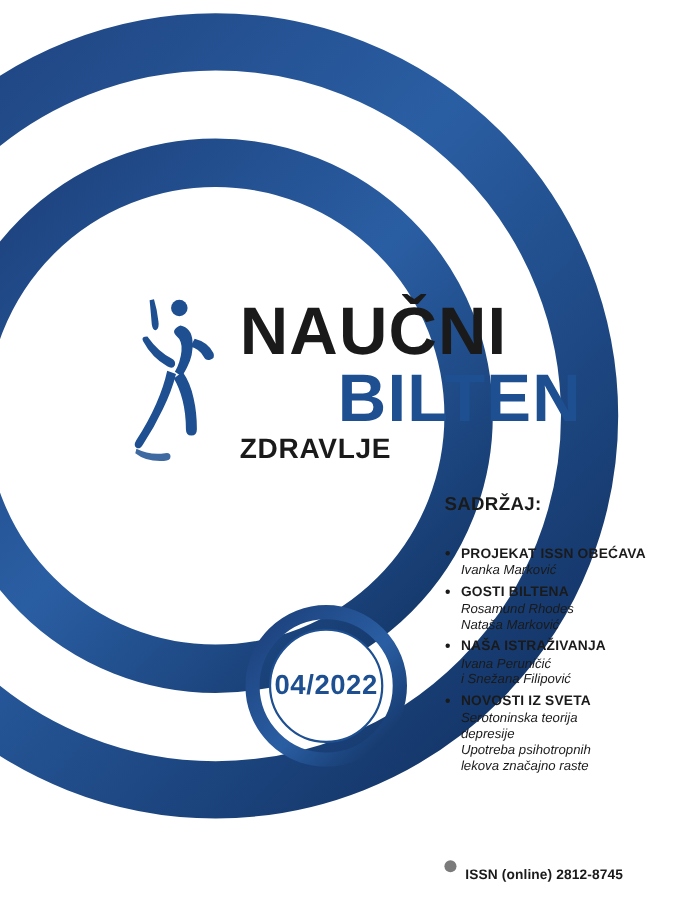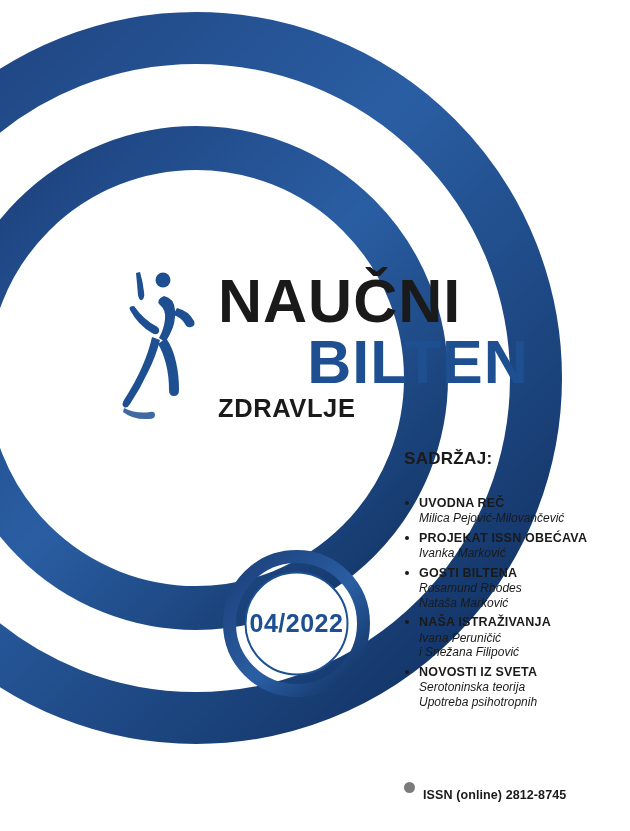--- a/index.html
+++ b/index.html
@@ -229,25 +229,20 @@
 
   <div class="title-block">
     <div class="t-naucni">NAUČNI</div>
     <div class="t-bilten">BILTEN</div>
     <div class="t-sub2">ZDRAVLJE</div>
   </div>
 
   <div class="contents">
     <div class="contents-heading">SADRŽAJ:</div>
 
-    <div class="toc-item">
-      <span class="toc-bullet"></span>
-      <div class="toc-title">UVODNA REČ</div>
-      <div class="toc-author">Milica Pejović-Milovančević</div>
-    </div>
 
     <div class="toc-item">
       <span class="toc-bullet"></span>
       <div class="toc-title">PROJEKAT ISSN OBEĆAVA</div>
       <div class="toc-author">Ivanka Marković</div>
     </div>
 
     <div class="toc-item">
       <span class="toc-bullet"></span>
       <div class="toc-title">GOSTI BILTENA</div>
@@ -259,21 +254,23 @@
       <span class="toc-bullet"></span>
       <div class="toc-title">NAŠA ISTRAŽIVANJA</div>
       <div class="toc-author">Ivana Peruničić</div>
       <div class="toc-author">i Snežana Filipović</div>
     </div>
 
     <div class="toc-item">
       <span class="toc-bullet"></span>
       <div class="toc-title">NOVOSTI IZ SVETA</div>
       <div class="toc-author">Serotoninska teorija</div>
+      <div class="toc-author">depresije</div>
       <div class="toc-author">Upotreba psihotropnih</div>
+      <div class="toc-author">lekova značajno raste</div>
     </div>
   </div>
 
   <div class="issn-row">
     <span class="issn-bullet"></span>
     <span class="issn-text">ISSN (online) 2812-8745</span>
   </div>
 
 </div>
 

